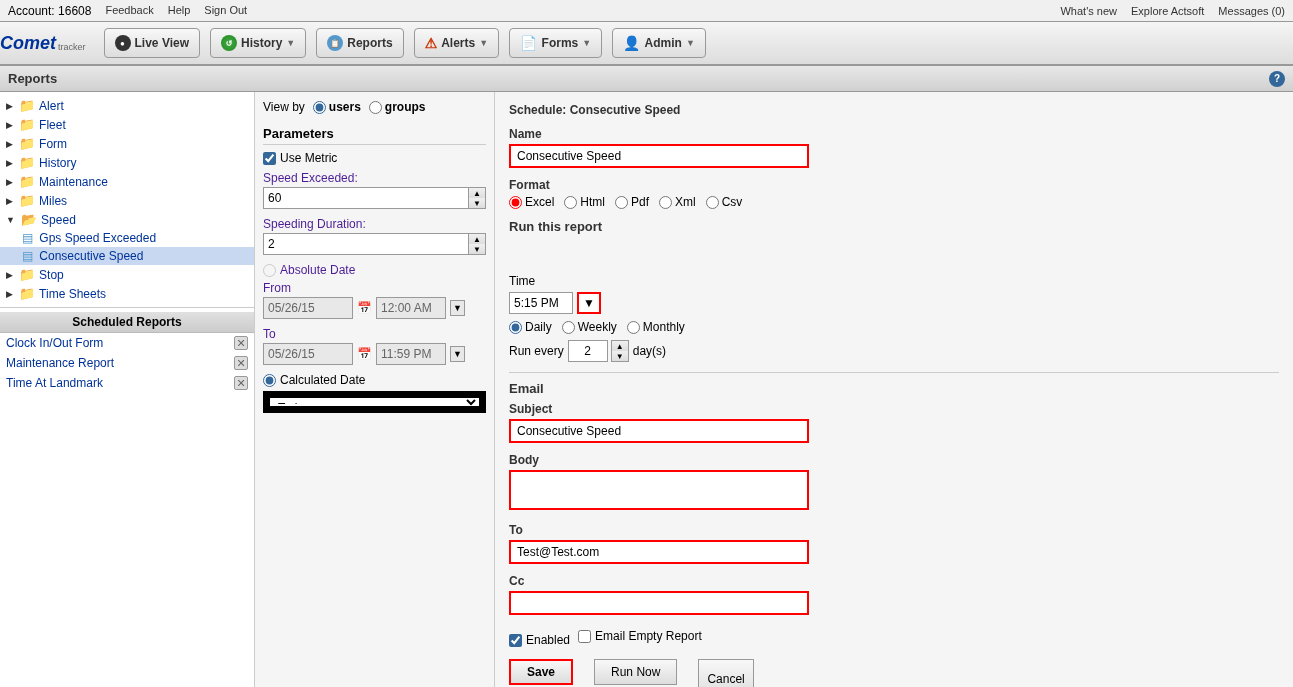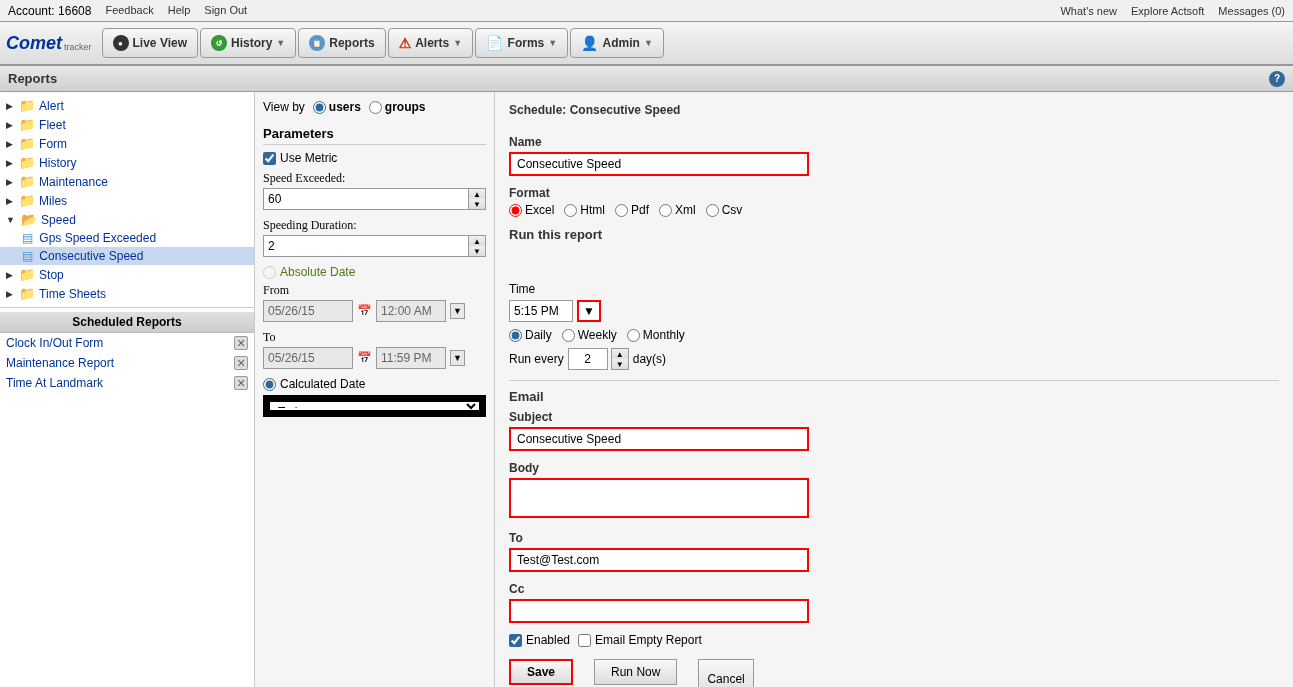--- a/index.html
+++ b/index.html
@@ -5,21 +5,21 @@
     * { box-sizing: border-box; margin: 0; padding: 0; font-family: Arial, sans-serif; font-size: 12px; }
     body { background: #d4d0c8; width: 1293px; min-height: 687px; overflow: hidden; }
 
     
     .top-bar { background: #f0f0f0; border-bottom: 1px solid #999; display: flex; align-items: center; padding: 0 8px; height: 22px; justify-content: space-between; }
     .top-bar-left { display: flex; gap: 14px; }
     .top-bar-right { display: flex; gap: 14px; }
     .top-bar a { color: #333; text-decoration: none; font-size: 11px; }
 
     
-    .nav-bar { background: linear-gradient(to bottom, #f5f5f5, #ddd); border-bottom: 2px solid #999; display: flex; align-items: center; padding: 0 6px; height: 44px; gap: 2px; }
+    .nav-bar { background: linear-gradient(to bottom, #f5f5f5, #ddd); border-bottom: 2px solid #999; display: flex; align-items: center; padding: 0 0; height: 44px; gap: 10px; }
     .logo { display: flex; align-items: center; margin-right: 8px; }
     .logo-text { font-size: 18px; font-weight: bold; color: #003399; font-style: italic; }
     .logo-sub { font-size: 9px; color: #666; margin-left: 2px; margin-top: 8px; }
 
     .nav-btn { display: flex; align-items: center; gap: 4px; padding: 4px 10px; border: 1px solid #999; border-radius: 4px; background: linear-gradient(to bottom, #f8f8f8, #ddd); cursor: pointer; height: 30px; font-size: 12px; font-weight: bold; color: #333; }
     .nav-btn .icon { width: 16px; height: 16px; border-radius: 50%; display: inline-flex; align-items: center; justify-content: center; }
     .icon-live { background: #333; color: white; font-size: 8px; }
     .icon-history { background: radial-gradient(circle, #4a4, #282); color: white; font-size: 8px; }
     .icon-reports { background: #5599cc; color: white; font-size: 8px; }
     .icon-alerts { color: #cc3300; font-size: 14px; }
@@ -53,40 +53,40 @@
     .viewby-row { display: flex; align-items: center; gap: 8px; margin-bottom: 8px; font-size: 11px; }
     .viewby-row label { font-weight: bold; }
     .radio-label { display: flex; align-items: center; gap: 3px; }
 
     .users-list { background: white; border: 1px solid #999; margin-bottom: 8px; }
     .users-list-header { background: linear-gradient(to bottom, #c8d8f0, #a8c0e0); padding: 3px 6px; font-weight: bold; border-bottom: 1px solid #999; }
     .users-list-item { padding: 3px 6px; cursor: pointer; color: #003399; }
 
     .params-section { padding-top: 4px; }
     .param-row { margin-bottom: 8px; }
-    .param-row label { display: block; margin-bottom: 2px; color: #000000; font-family: Liberation Serif, serif; }
+    .param-row label { display: block; margin-bottom: 2px; color: #4c1d95; }
     .param-input-wrap { display: flex; align-items: center; }
     .param-input { width: 100%; border: 1px solid #999; padding: 2px 4px; background: white; height: 22px; }
     .param-input:disabled { background: #e8e8e8; color: #666; }
     .spin-btn { display: flex; flex-direction: column; border: 1px solid #999; margin-left: -1px; }
     .spin-btn span { width: 16px; height: 10px; background: linear-gradient(to bottom, #f0f0f0, #ddd); border: none; display: flex; align-items: center; justify-content: center; cursor: pointer; font-size: 8px; }
 
     .checkbox-row { display: flex; align-items: center; gap: 4px; margin-bottom: 6px; }
     .date-row { display: flex; align-items: center; gap: 4px; margin-bottom: 4px; }
     .date-input { border: 1px solid #999; padding: 2px 4px; background: #e8e8e8; color: #666; width: 90px; height: 22px; }
     .time-input { border: 1px solid #999; padding: 2px 4px; background: #e8e8e8; color: #666; width: 70px; height: 22px; }
     .cal-icon { color: #666; font-size: 12px; }
 
     .radio-option { display: flex; align-items: center; gap: 4px; margin-bottom: 4px; }
 
     .select-input { width: 100%; border: 7px solid #000000; padding: 2px 4px; background: white; height: 22px; }
 
     
     .right-panel { flex: 1; background: #f5f5f5; padding: 10px 14px; overflow-y: auto; }
-    .schedule-title { font-size: 13px; font-weight: bold; margin-bottom: 18px; color: #333; }
+    .schedule-title { font-size: 13px; font-weight: bold; margin-bottom: 10px; color: #333; }
 
     .field-group { margin-bottom: 10px; }
     .field-label { font-weight: bold; margin-bottom: 3px; color: #333; }
     .field-input { width: 300px; border: 2px solid red; padding: 3px 6px; height: 24px; background: white; outline: none; }
     .field-input-wide { width: 300px; border: 2px solid red; padding: 3px 6px; height: 24px; background: white; outline: none; }
     .field-textarea { width: 300px; height: 40px; border: 2px solid red; padding: 3px 6px; background: white; resize: none; outline: none; }
 
     .format-row { display: flex; align-items: center; gap: 10px; margin-bottom: 10px; }
     .format-option { display: flex; align-items: center; gap: 3px; }
 
@@ -97,21 +97,21 @@
 
     .freq-row { display: flex; align-items: center; gap: 10px; margin-bottom: 6px; }
     .freq-option { display: flex; align-items: center; gap: 3px; }
 
     .run-every-row { display: flex; align-items: center; gap: 4px; margin-bottom: 10px; }
     .run-every-input { width: 40px; border: 1px solid #999; padding: 2px 4px; height: 22px; background: white; text-align: center; }
 
     .email-section-label { font-weight: bold; font-size: 13px; margin-bottom: 6px; color: #333; }
 
     .bottom-row { display: flex; align-items: center; gap: 8px; margin-top: 10px; }
-    .enabled-check { display: flex; align-items: center; gap: 4px; }
+    .enabled-check { display: flex; align-items: center; gap: 4px; margin-top: 8px; }
     .empty-check { display: flex; align-items: center; gap: 4px; }
 
     .action-buttons { display: flex; gap: 21px; margin-top: 12px; }
     .btn-save { padding: 4px 16px; border: 2px solid red; background: linear-gradient(to bottom, #f8f8f8, #ddd); cursor: pointer; font-weight: bold; height: 26px; }
     .btn-runnow { padding: 4px 16px; border: 1px solid #999; background: linear-gradient(to bottom, #f8f8f8, #ddd); cursor: pointer; height: 26px; }
     .btn-cancel { padding: 4px 8px; border: 1px solid #999; background: linear-gradient(to bottom, #f8f8f8, #ddd); cursor: pointer; height: 40px; }
 
     .section-divider { border: none; border-top: 1px solid #ccc; margin: 8px 0; }
 
     .params-title { font-weight: bold; font-size: 13px; border-bottom: 1px solid #ccc; padding-bottom: 3px; margin-bottom: 6px; }
@@ -292,21 +292,21 @@
             <input type="text" class="param-input" style="width: calc(100% - 16px);" value="2">
             <div class="spin-btn">
               <span>▲</span>
               <span>▼</span>
             </div>
           </div>
         </div>
 
         <div class="radio-option">
           <input type="radio" name="datetype" disabled="" style="">
-          <label style="color:#4d7c0f;">Absolute Date</label>
+          <label style="color:#4c1d95;">Absolute Date</label>
         </div>
 
         <div class="param-row">
           <label>From</label>
           <div class="date-row">
             <input type="text" class="date-input" value="05/26/15" disabled="" style="">
             <span class="cal-icon">📅</span>
             <input type="text" class="time-input" value="12:00 AM" disabled="" style="">
             <span style="font-size:9px; border:1px solid #999; background:#e8e8e8; padding:2px;">▼</span>
           </div>

